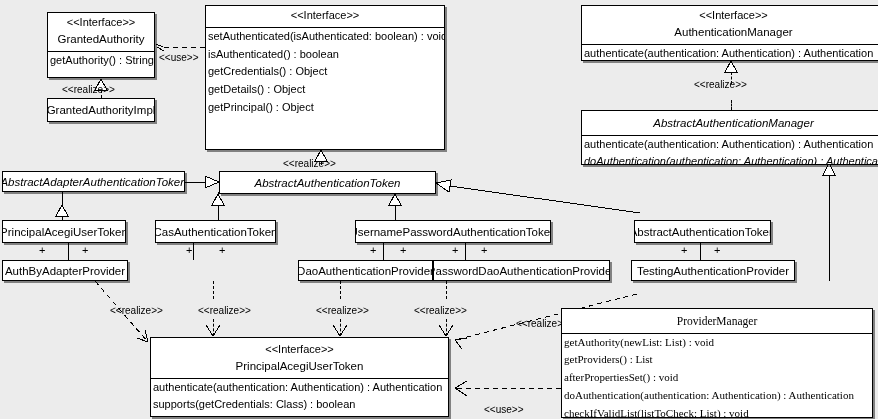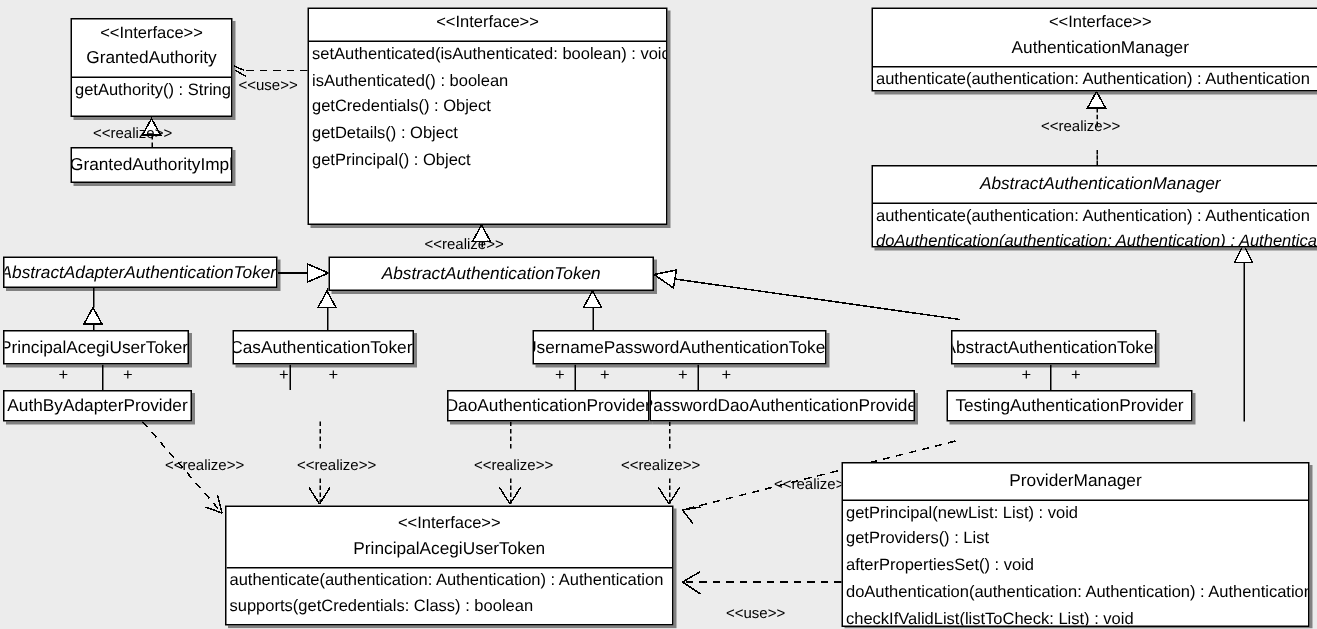--- a/index.html
+++ b/index.html
@@ -318,27 +318,27 @@
       <span class="stereo">&lt;&lt;Interface&gt;&gt;</span>
       <span class="cname">PrincipalAcegiUserToken</span>
     </div>
     <div class="sep"></div>
     <div class="members">
       <div class="member">authenticate(authentication: Authentication) : Authentication</div>
       <div class="member">supports(getCredentials: Class) : boolean</div>
     </div>
   </div>
 
-  <div class="uml" style="left:561px; top:308px; width:312px; height:110px;">
+  <div class="uml" style="left:561px; top:308px; width:312px; height:110px;font-family:Liberation Serif, serif;">
     <div class="hdr" style="padding-top:4px;">
       <span class="cname">ProviderManager</span>
     </div>
     <div class="sep"></div>
     <div class="members">
-      <div class="member">getPrincipal(newList: List) : void</div>
+      <div class="member">getAuthority(newList: List) : void</div>
       <div class="member">getProviders() : List</div>
       <div class="member">afterPropertiesSet() : void</div>
       <div class="member">doAuthentication(authentication: Authentication) : Authentication</div>
       <div class="member">checkIfValidList(listToCheck: List) : void</div>
     </div>
   </div>
 
 </div>
 
 </body></html>

